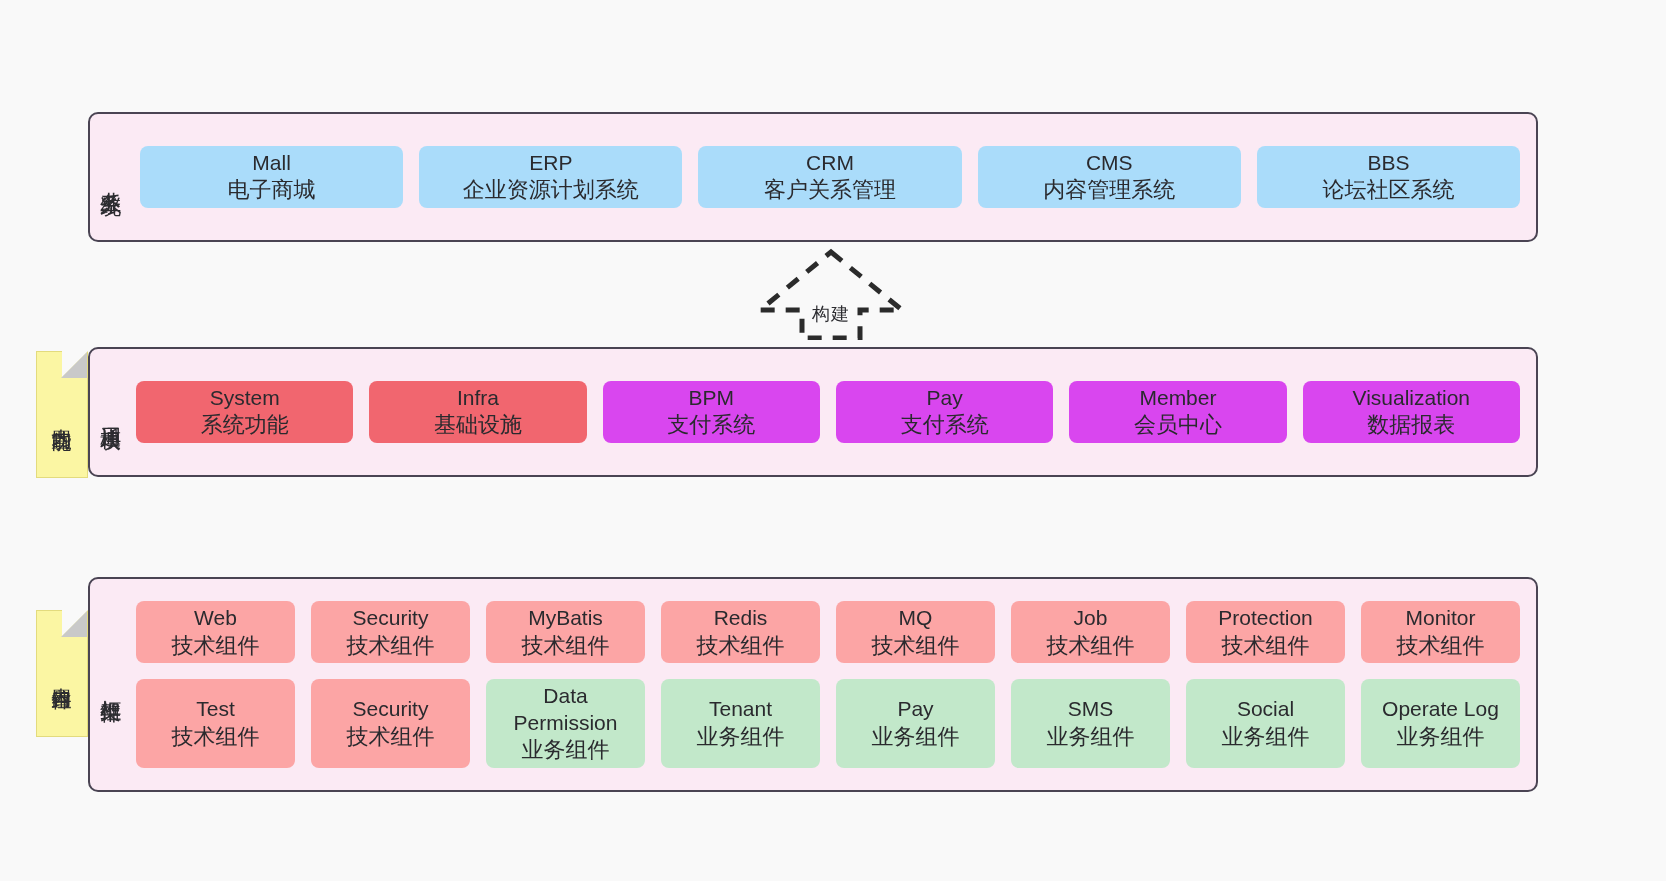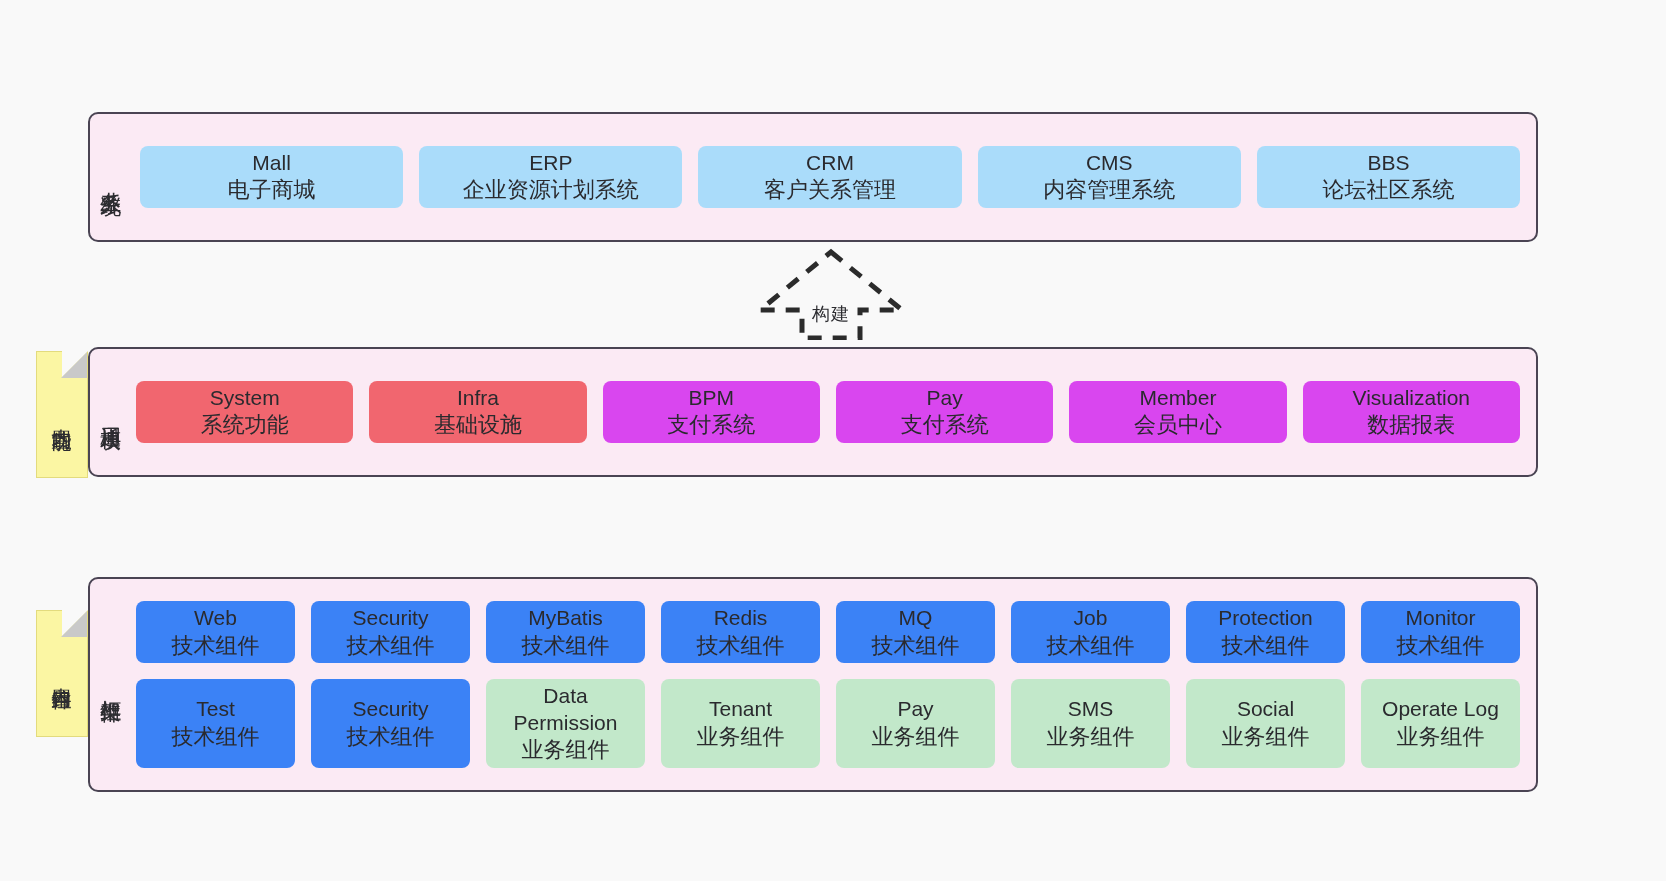--- a/index.html
+++ b/index.html
@@ -85,21 +85,21 @@
   }
   .cell .cn {
     font-size: 22px;
     color: #2a2a2e;
   }
 
   
   .c-blue        { background: #aadcfa; }
   .c-red         { background: #f1666f; }
   .c-pink        { background: #d946ef; }
-  .c-green       { background: #3b82f6; }
+  .c-green       { background: #fca5a5; }
   .c-lightgreen  { background: #c2e8ca; }
 
   
   #layer-business  { left: 88px;  top: 112px; width: 1450px; height: 130px; }
   #layer-common    { left: 88px;  top: 347px; width: 1450px; height: 130px; }
   #layer-framework { left: 88px;  top: 577px; width: 1450px; height: 215px; }
 
   #layer-business  .layer-body { padding-left: 8px; }
   #layer-framework .layer-body { gap: 16px; }
 

